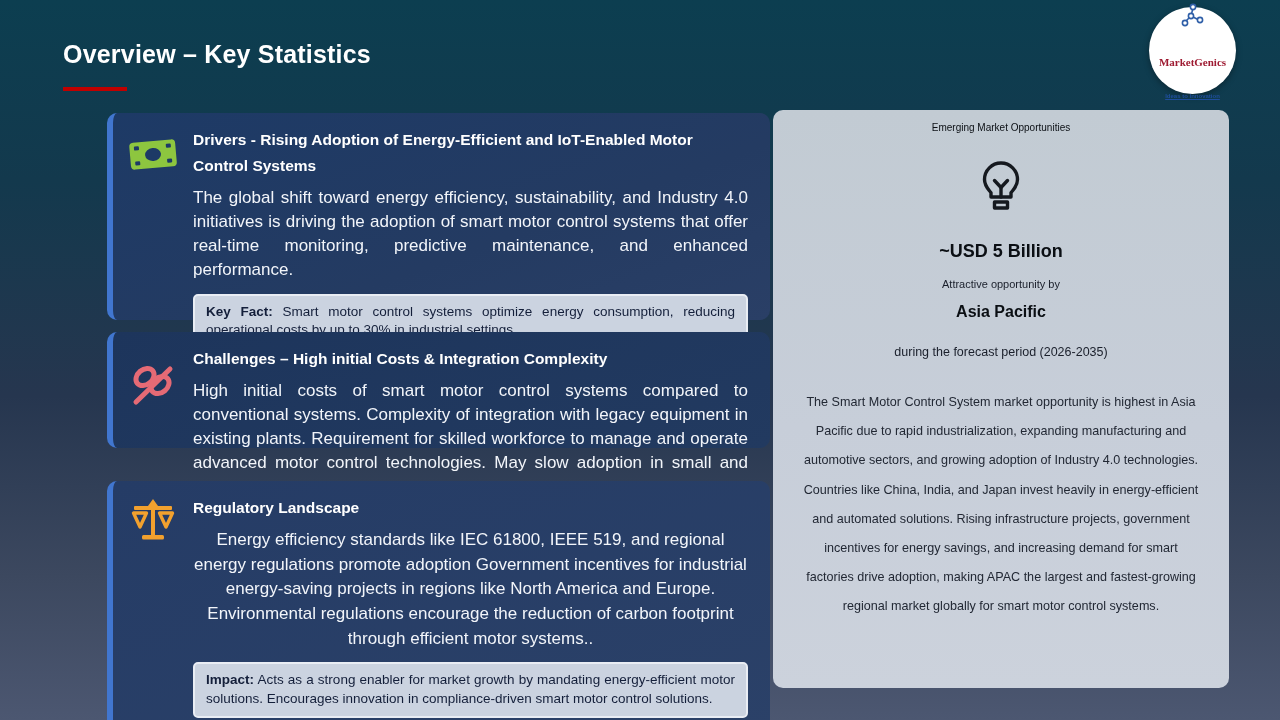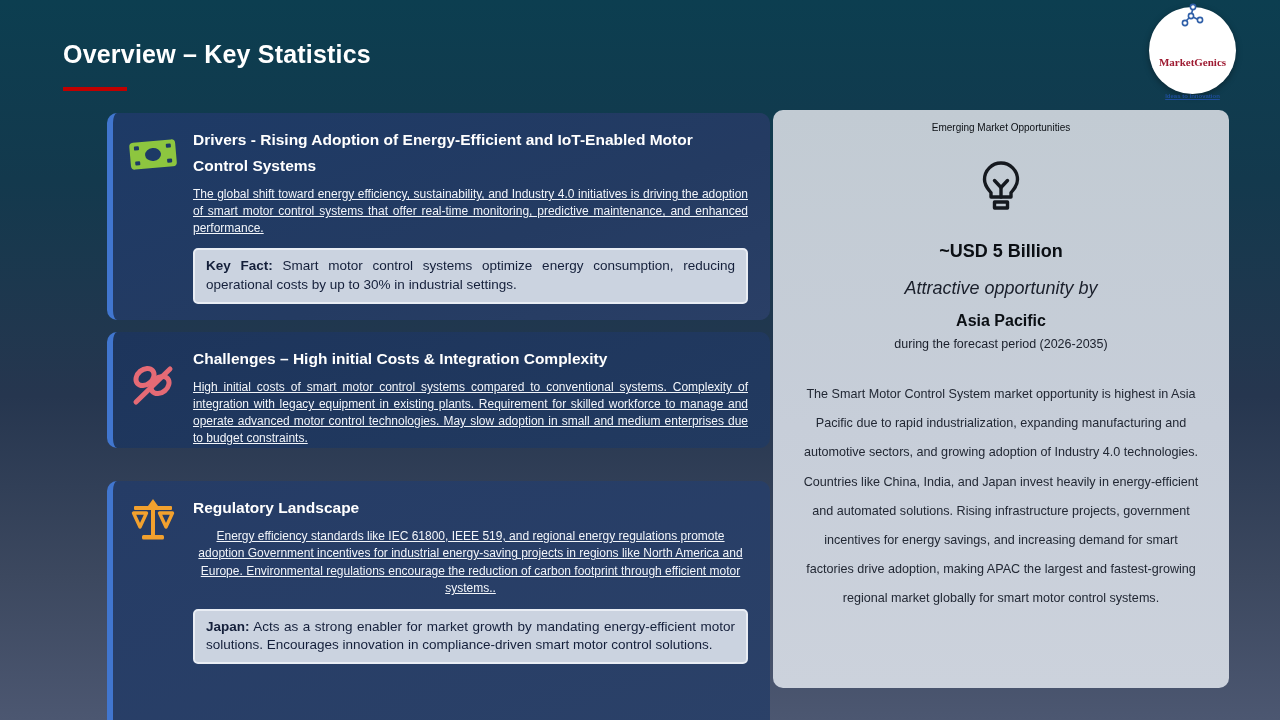--- a/index.html
+++ b/index.html
@@ -43,42 +43,42 @@
   .card-1 { top:113px; height:207px; }
   .card-2 { top:332px; height:116px; background:linear-gradient(160deg,#1d355c 0%, #223a60 100%); }
   .card-3 { top:481px; height:258px; background:linear-gradient(160deg,#253c66 0%, #2b4168 100%); }
 
   .card-icon { display:flex; justify-content:center; }
   .card-1 .card-icon { align-items:flex-start; padding-top:6px; }
   .card-2 .card-icon { align-items:flex-start; padding-top:16px; }
   .card-3 .card-icon { align-items:flex-start; padding-top:4px; }
 
   .card-title { font-size:15.5px; font-weight:bold; color:#ffffff; line-height:1.68; }
-  .card-body  { font-size:12px; color:#f2f5fa; line-height:1.42; margin-top:7px; text-align:justify;text-decoration:underline; }
+  .card-body  { font-size:17px; color:#f2f5fa; line-height:1.42; margin-top:7px; text-align:justify; }
   .card-3 .card-body { text-align:center; line-height:1.45; }
 
   .callout {
     margin-top:11px; background:#cbd3e0; border:2px solid #e9edf4; border-radius:5px;
     padding:7px 11px; font-size:13.5px; color:#141f3a; line-height:1.4; text-align:justify;
   }
   .callout b { font-weight:bold; }
 
   
   .opp-panel {
     position:absolute; left:773px; top:110px; width:456px; height:578px;
     background:linear-gradient(180deg,#c2cbd3 0%, #c7ced9 55%, #ccd2dc 100%);
     border-radius:10px; text-align:center; color:#0e1320;
     padding:12px 20px 0 20px;
   }
   .opp-title { font-size:10px; font-weight:normal; color:#0b0f14; }
   .opp-bulb { margin-top:26px; }
   .opp-value { font-size:18px; font-weight:bold; margin-top:22px; color:#0b0f14; }
-  .opp-sub { font-size:18px; margin-top:16px; color:#1a1f2b;font-style:italic; }
+  .opp-sub { font-size:11px; margin-top:16px; color:#1a1f2b; }
   .opp-region { font-size:16px; font-weight:bold; margin-top:13px; color:#0b0f14; }
-  .opp-period { font-size:12.5px; margin-top:7px; color:#1a1f2b; }
+  .opp-period { font-size:12.5px; margin-top:24px; color:#1a1f2b; }
   .opp-desc { font-size:12.6px; margin-top:29px; line-height:2.32; color:#222834; padding:0 6px; }
 </style>
 </head>
 <body>
 
 <div class="slide">
 
   <div class="page-title">Overview – Key Statistics</div>
   <div class="title-underline"></div>
 
@@ -147,21 +147,21 @@
         </g>
         <g fill="none" stroke="#f2a12e" stroke-width="3.4" stroke-linejoin="round">
           <polygon points="3.5,14 16.5,14 10,28"></polygon>
           <polygon points="29.5,14 42.5,14 36,28"></polygon>
         </g>
       </svg>
     </div>
     <div>
       <div class="card-title">Regulatory Landscape</div>
       <div class="card-body">Energy efficiency standards like IEC 61800, IEEE 519, and regional energy regulations promote adoption Government incentives for industrial energy-saving projects in regions like North America and Europe. Environmental regulations encourage the reduction of carbon footprint through efficient motor systems..</div>
-      <div class="callout"><b>Japan:</b><span> Acts as a strong enabler for market growth by mandating energy-efficient motor solutions. Encourages innovation in compliance-driven smart motor control solutions.</span></div>
+      <div class="callout"><b>Impact:</b><span> Acts as a strong enabler for market growth by mandating energy-efficient motor solutions. Encourages innovation in compliance-driven smart motor control solutions.</span></div>
     </div>
   </div>
 
   <div class="opp-panel">
     <div class="opp-title">Emerging Market Opportunities</div>
     <div class="opp-bulb">
       <svg width="52" height="56" viewBox="0 0 52 56">
         <g fill="none" stroke="#15191f" stroke-width="3.4" stroke-linecap="round" stroke-linejoin="round">
           <path d="M26 4 a 16.5 16.5 0 0 1 16.5 16.5 c 0 6.5 -3.8 9.6 -6.5 13.2 l 0 4.3 h -20 l 0 -4.3 c -2.7 -3.6 -6.5 -6.7 -6.5 -13.2 A 16.5 16.5 0 0 1 26 4 Z"></path>
           <path d="M19.5 21.5 L26 28.5 L32.5 21.5"></path>

